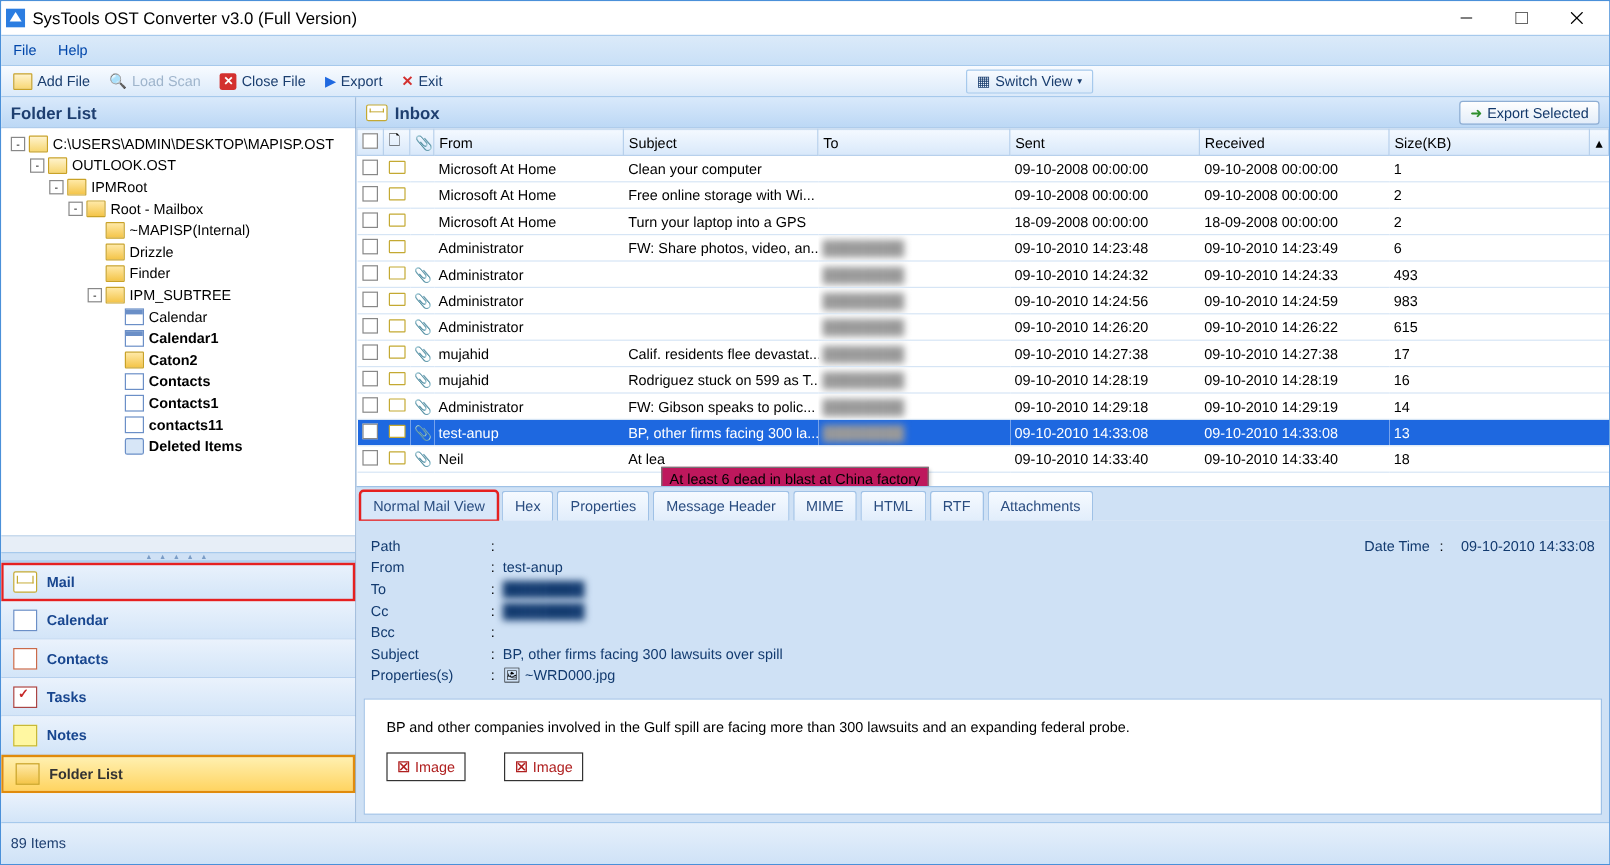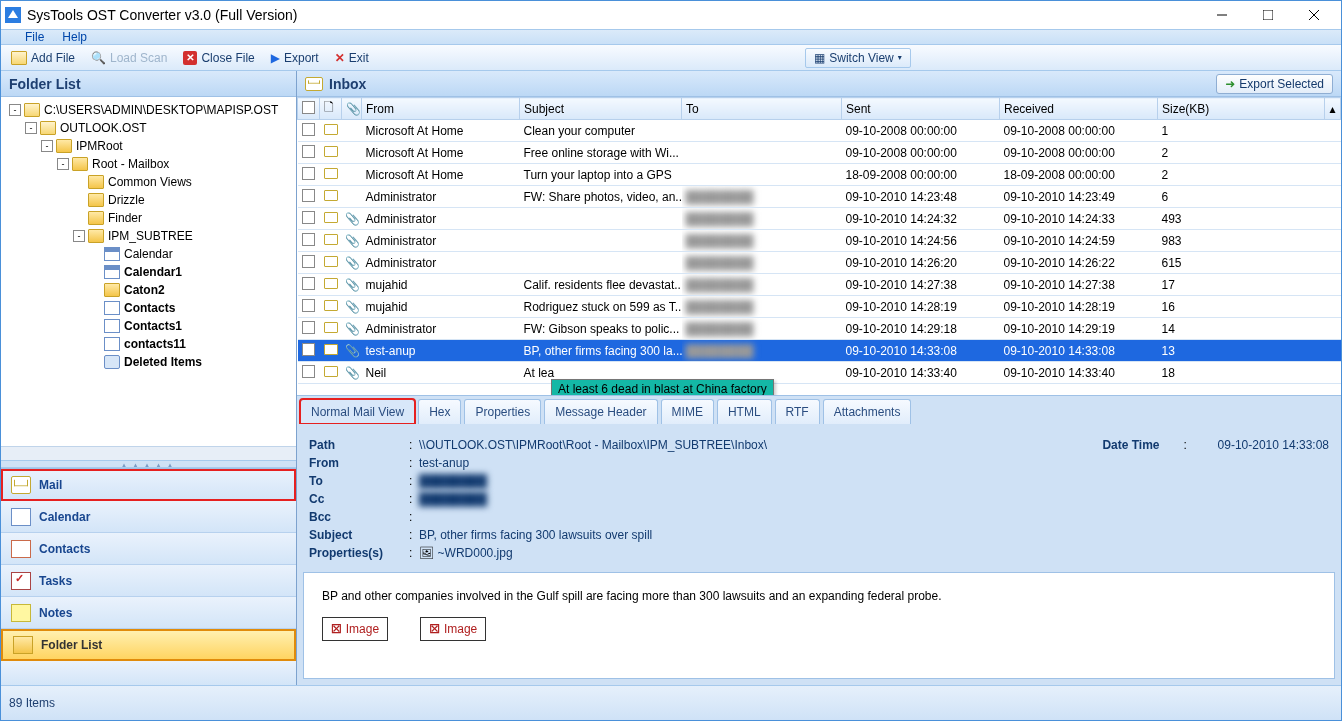--- a/index.html
+++ b/index.html
@@ -1,21 +1,21 @@
 <!DOCTYPE html>
 <html><head>
 <meta charset="utf-8">
 <style>
 *{margin:0;padding:0;box-sizing:border-box;font-family:"Segoe UI",Tahoma,sans-serif;font-size:12px}
 body{width:1342px;height:721px;background:#fff;overflow:hidden;border:1px solid #4a90d9;display:flex;flex-direction:column}
 .titlebar{height:28px;background:#fff;display:flex;align-items:center;padding:0 4px;color:#000}
 .titlebar .logo{width:16px;height:16px;margin-right:6px}
 .titlebar .title{flex:1;font-size:14px}
 .winbtn{width:46px;height:28px;display:flex;align-items:center;justify-content:center;cursor:pointer}
-.menubar{height:16px;background:linear-gradient(#dbeaf9,#c9e0f7);border-top:1px solid #a6c9ec;border-bottom:1px solid #a6c9ec;display:flex;align-items:center;padding:0 24px}
+.menubar{height:26px;background:linear-gradient(#dbeaf9,#c9e0f7);border-top:1px solid #a6c9ec;border-bottom:1px solid #a6c9ec;display:flex;align-items:center;padding:0 10px}
 .menubar span{margin-right:18px;color:#0046aa;cursor:pointer}
 .toolbar{height:26px;background:linear-gradient(#f8fbff,#dbeafa);border-bottom:1px solid #a6c9ec;display:flex;align-items:center;padding:0 6px;gap:8px;position:relative}
 .toolbar .tbtn{display:flex;align-items:center;gap:4px;color:#1a3e6f;cursor:pointer;padding:2px 4px}
 .toolbar .tbtn.dis{color:#9fb5cc}
 .toolbar .right{margin-left:auto;display:flex;align-items:center}
 .main{flex:1;display:flex;min-height:0}
 .left{width:296px;border-right:1px solid #7da2ce;display:flex;flex-direction:column;background:#linear}
 .panel-hdr{height:26px;background:linear-gradient(#d9e9fb,#bcd8f5);border-bottom:1px solid #9fc1e6;display:flex;align-items:center;padding:0 8px;font-weight:bold;color:#1e3f70;font-size:14px}
 .tree{flex:1;overflow:auto;background:#fff;padding:4px 0;font-size:12px;color:#000}
 .tree .node{display:flex;align-items:center;height:18px;padding-right:4px;white-space:nowrap;cursor:pointer}
@@ -50,30 +50,30 @@
 .list-hdr .t{font-weight:bold;color:#1e3f70;font-size:14px}
 .list-hdr .exp-sel{margin-left:auto;background:linear-gradient(#fefefe,#e3edf9);border:1px solid #8faed3;padding:2px 8px;border-radius:3px;display:flex;align-items:center;gap:4px;cursor:pointer;color:#14396b}
 .grid{flex:0 0 auto;overflow:hidden;position:relative}
 .grid table{width:100%;border-collapse:collapse;table-layout:fixed}
 .grid th{background:linear-gradient(#f4f9ff,#d8e8fa);border:1px solid #b7d0ec;height:20px;text-align:left;padding:0 4px;font-weight:normal;color:#000;font-size:12px}
 .grid td{border-bottom:1px solid #d6e5f5;height:22px;padding:0 4px;color:#000;font-size:12px;white-space:nowrap;overflow:hidden}
 .grid tr.sel td{background:#1e68e0;color:#fff}
 .grid .env{display:inline-block;width:14px;height:11px;background:#fff;border:1px solid #c4a932;border-radius:1px;position:relative}
 .grid .clip{color:#6b8fc7;font-size:12px}
 .blur{filter:blur(3px);color:#999;display:inline-block}
-.tooltip{position:absolute;background:#14b8a6;border:1px solid #767676;padding:2px 6px;font-size:12px;box-shadow:2px 2px 3px rgba(0,0,0,.2);white-space:nowrap}
+.tooltip{position:absolute;background:#be185d;border:1px solid #767676;padding:2px 6px;font-size:12px;box-shadow:2px 2px 3px rgba(0,0,0,.2);white-space:nowrap}
 .tabs{display:flex;background:#cfe1f5;padding:3px 3px 0;border-top:1px solid #9fc1e6;gap:3px}
 .tab{padding:5px 10px;background:linear-gradient(#f6faff,#e1edfb);border:1px solid #9fc1e6;border-bottom:none;border-radius:3px 3px 0 0;color:#2a4d80;cursor:pointer;font-size:12px}
 .tab.active{background:#d8e7f9;outline:2px solid #e62020;outline-offset:-1px}
 .preview{flex:1;background:#cfe1f5;padding:6px;display:flex;flex-direction:column;min-height:0}
 .meta{padding:6px 6px 10px}
 .meta .row{display:flex;padding:2px 0;font-size:12px}
-.meta .lbl{width:100px;font-weight:bold;color:#123a6f}
+.meta .lbl{width:100px;font-weight:normal;color:#123a6f}
 .meta .val{color:#123a6f}
-.meta .dt{margin-left:auto;display:flex;gap:24px}
+.meta .dt{margin-left:auto;display:flex;gap:8px}
 .body{flex:1;background:#fff;border:1px solid #9fc1e6;padding:16px 18px;overflow:auto;color:#000;font-size:13px}
 .body .imgs{display:flex;gap:32px;margin-top:14px}
 .imgbox{border:1px solid #333;padding:4px 8px;display:flex;align-items:center;gap:4px;font-size:11px;color:#b02020}
 .imgbox .x{color:#b02020;font-weight:bold}
 .status{height:35px;background:linear-gradient(#e6f0fb,#cfe2f7);border-top:1px solid #a6c9ec;display:flex;align-items:center;padding:0 8px;color:#1e3f70;font-size:12px}
 .chk{width:13px;height:13px;border:1px solid #888;background:#fff;display:inline-block}
 .switchv{background:linear-gradient(#f8fbff,#dbeafa);border:1px solid #a6c9ec;padding:2px 8px;display:flex;align-items:center;gap:4px;color:#1a3e6f;cursor:pointer;border-radius:2px}
 </style>
 </head>
 <body>
@@ -163,21 +163,21 @@
         <div class="node">
           <span class="sp" style="width:56px"></span>
           <span class="exp">-</span>
           <span class="ico folder"></span>
           <span class="">Root - Mailbox</span>
         </div>
         <div class="node">
           <span class="sp" style="width:72px"></span>
           <span class="sp" style="width:15px"></span>
           <span class="ico folder"></span>
-          <span class="">Common Views</span>
+          <span class="">~MAPISP(Internal)</span>
         </div>
         <div class="node">
           <span class="sp" style="width:72px"></span>
           <span class="sp" style="width:15px"></span>
           <span class="ico folder"></span>
           <span class="">Drizzle</span>
         </div>
         <div class="node">
           <span class="sp" style="width:72px"></span>
           <span class="sp" style="width:15px"></span>
@@ -461,21 +461,20 @@
         <div class="tab">HTML</div>
         <div class="tab">RTF</div>
         <div class="tab">Attachments</div>
       </div>
 
     <div class="preview">
       <div class="meta">
         <div class="row">
             <span class="lbl">Path</span>
             <span>:&nbsp;&nbsp;</span>
-            <span class="val">\\OUTLOOK.OST\IPMRoot\Root - Mailbox\IPM_SUBTREE\Inbox\</span>
           <span class="dt">
               <span class="lbl" style="width:auto">Date Time</span>
               <span>:&nbsp;&nbsp;</span>
               <span class="val">09-10-2010 14:33:08</span>
             </span>
         </div>
         <div class="row">
             <span class="lbl">From</span>
             <span>:&nbsp;&nbsp;</span>
             <span class="val">test-anup</span>

